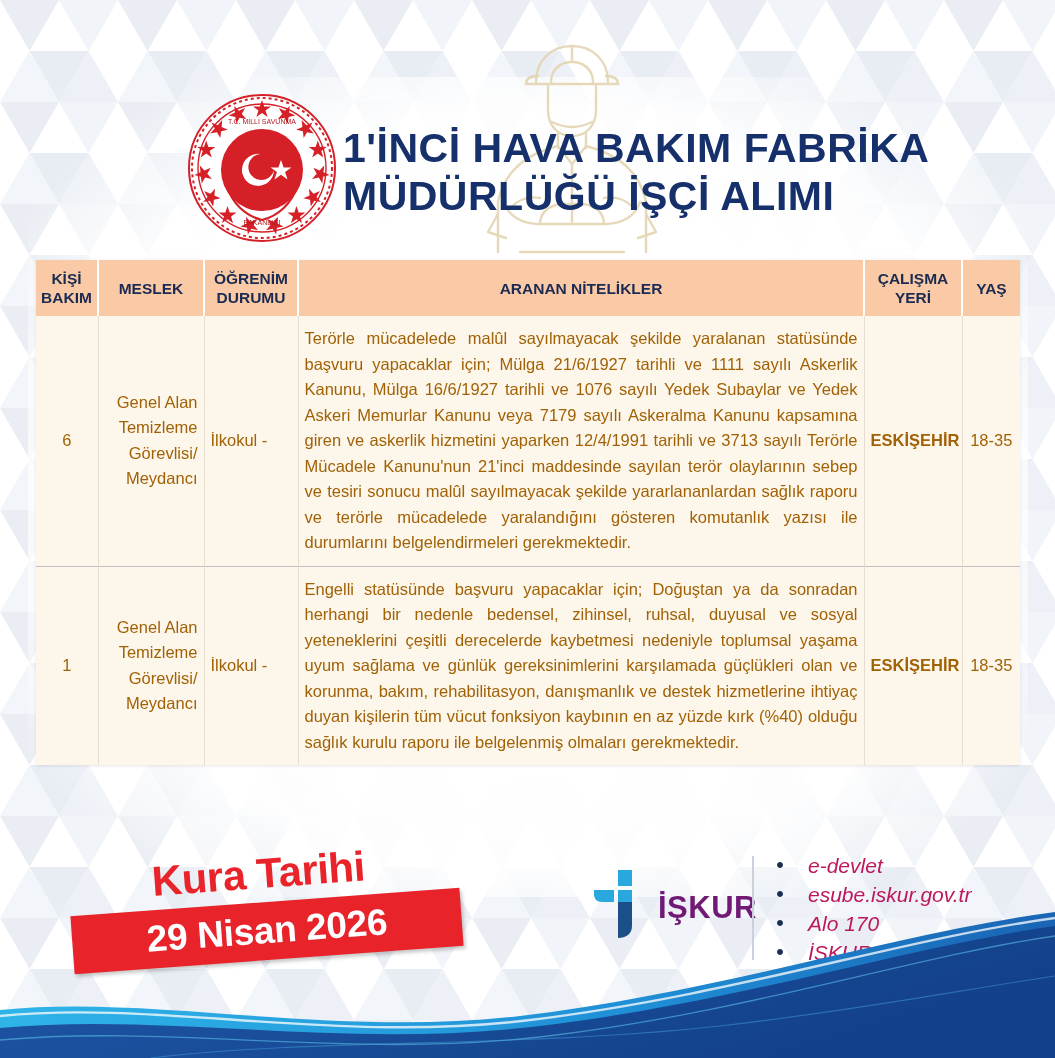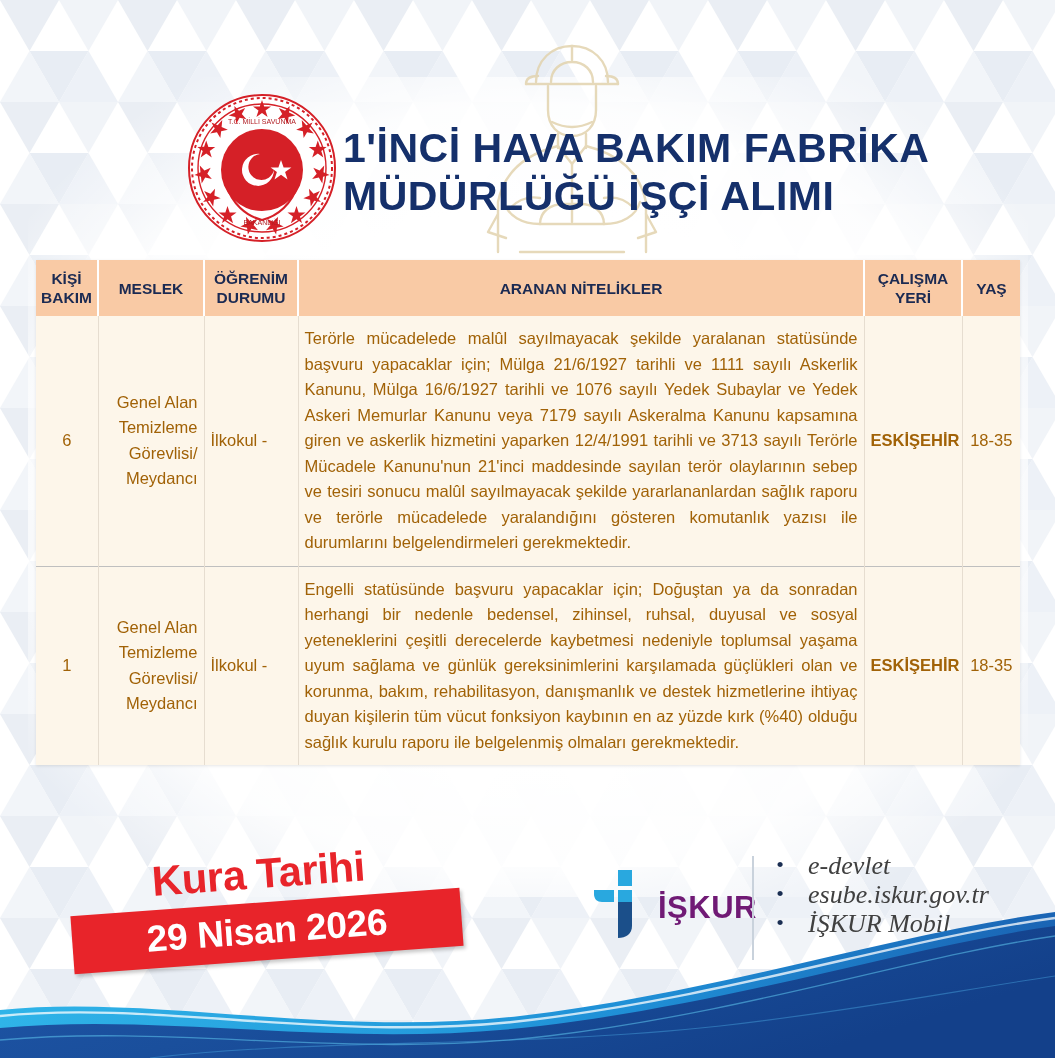--- a/index.html
+++ b/index.html
@@ -166,27 +166,27 @@
     background: #c9d2dc;
   }
   #channel-list {
     position: absolute;
     left: 178px; top: 0px;
     list-style: none;
   }
   #channel-list li {
     position: relative;
     padding-left: 38px;
-    font-size: 26px;
+    font-size: 21px;
     font-style: italic;
-    color: #404040;
+    color: #be185d;
     line-height: 28px;
     margin-bottom: 1px;
     white-space: nowrap;
-    font-family: Liberation Serif, serif;
+    font-family: Liberation Sans, sans-serif;
   }
   #channel-list li::before {
     content: "•";
     position: absolute;
     left: 6px; top: -1px;
     font-size: 22px;
     color: #1a2e52;
   }
 
   
@@ -338,20 +338,21 @@
       <path d="M2 22 L22 22 L22 34 L10 34 C5 34 2 31 2 26 Z" fill="#29a8df"></path>
       <path d="M26 2 L40 2 L40 18 L26 18 Z" fill="#29a8df"></path>
       <path d="M26 22 L40 22 L40 58 C40 66 34 70 26 70 Z" fill="#1b4f8a"></path>
       <path d="M26 22 L40 22 L40 34 L26 34 Z" fill="#29a8df"></path>
     </svg>
     <div id="iskur-word">İŞKUR</div>
     <div id="iskur-divider"></div>
     <ul id="channel-list">
       <li>e-devlet</li>
       <li>esube.iskur.gov.tr</li>
+      <li>Alo 170</li>
       <li>İŞKUR Mobil</li>
     </ul>
   </div>
 </div>
 
 <svg id="wave" viewBox="0 0 1055 160" preserveAspectRatio="none">
   <defs>
     <linearGradient id="gDark" x1="0" y1="0" x2="1" y2="0.4">
       <stop offset="0%" stop-color="#1f55a8"></stop>
       <stop offset="45%" stop-color="#1a4f9c"></stop>

